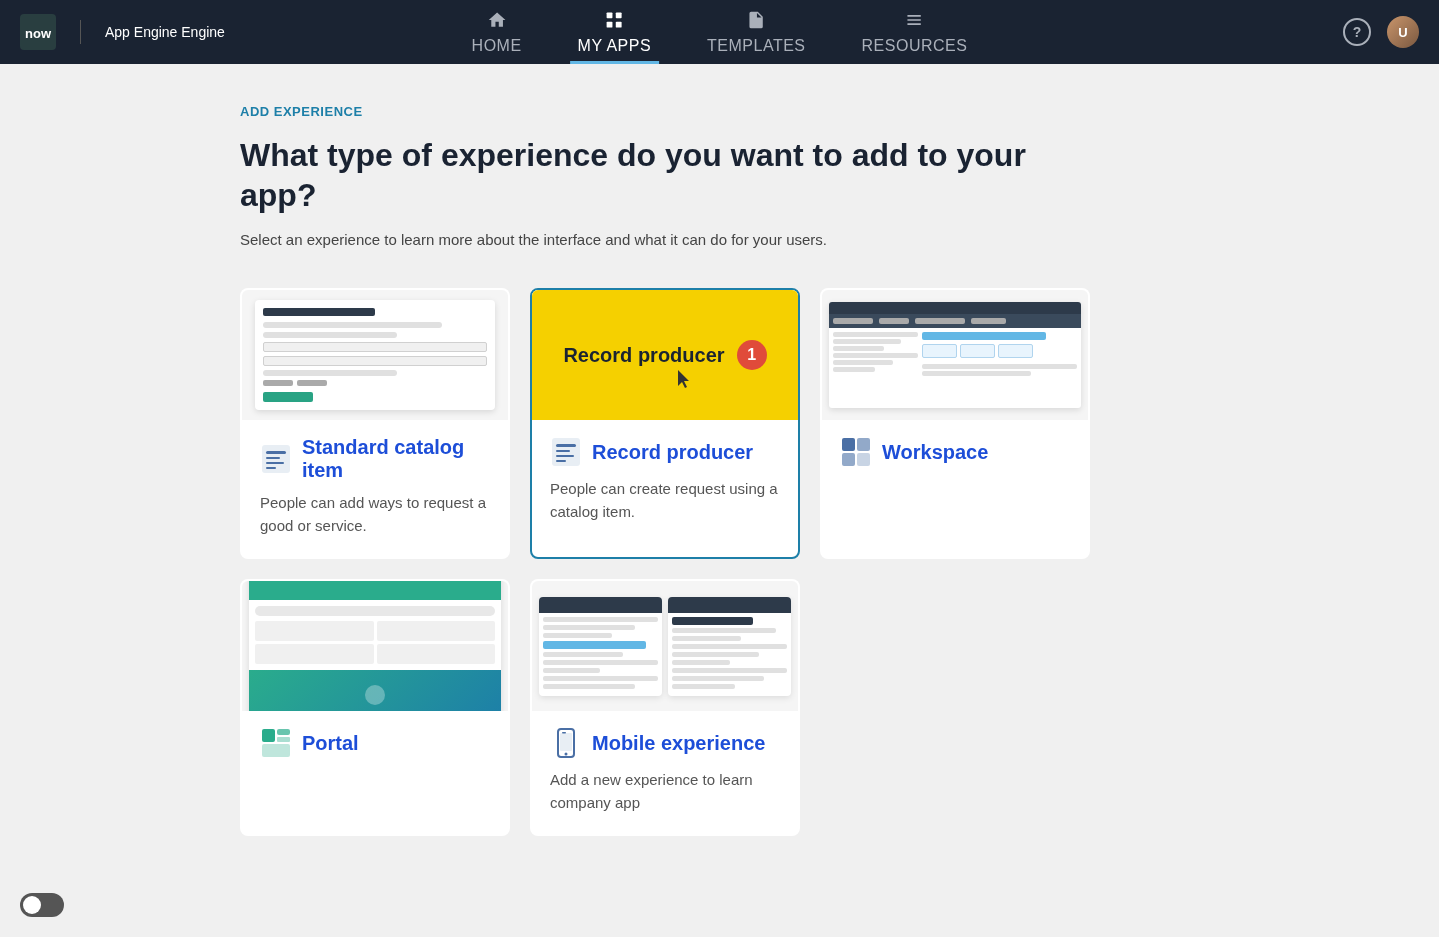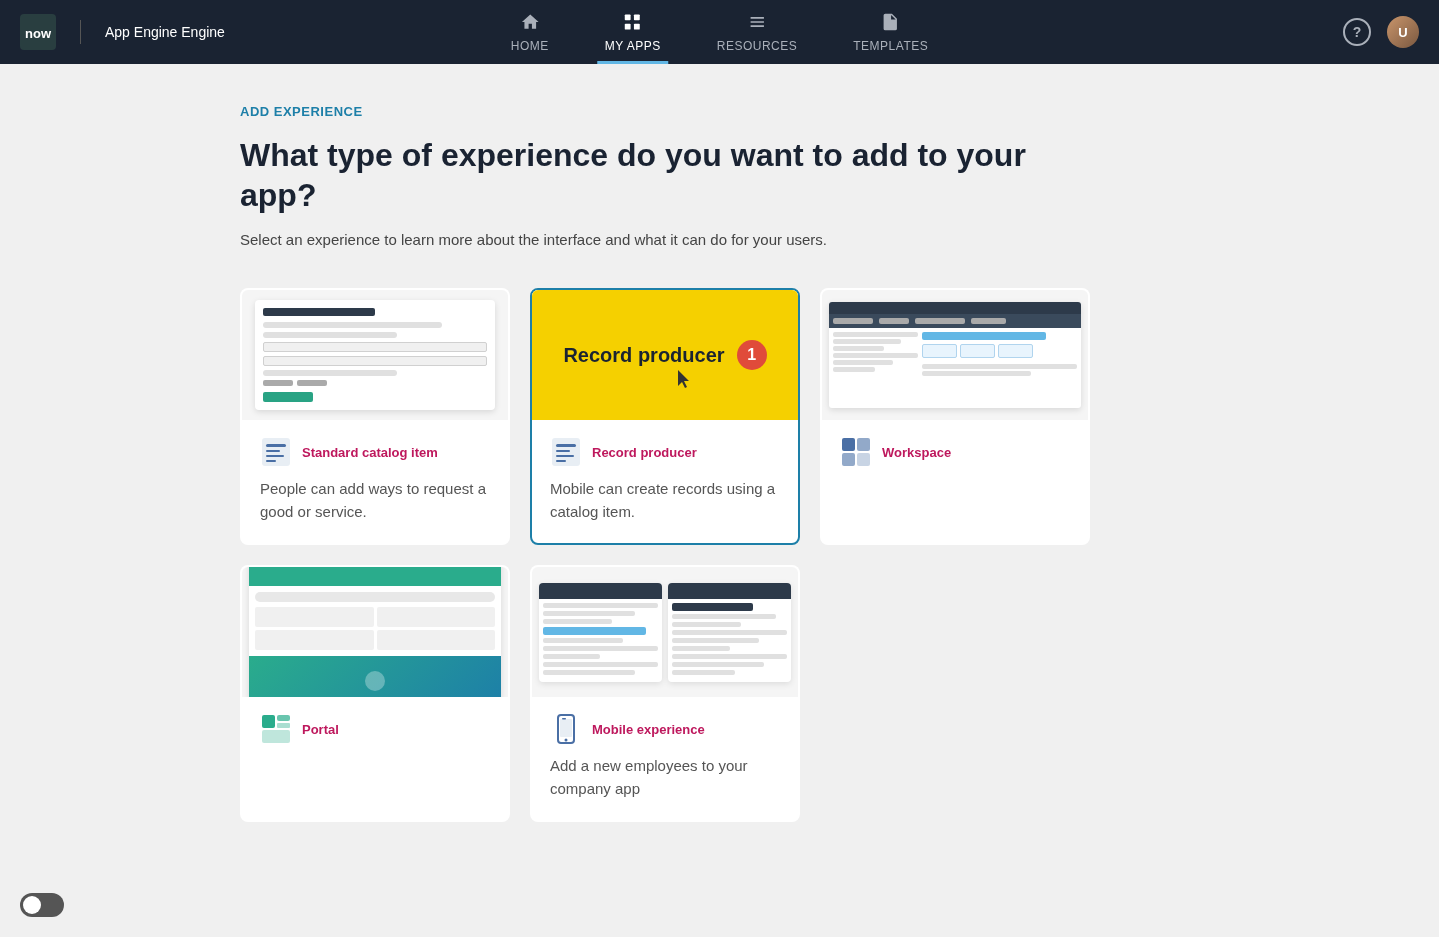--- a/index.html
+++ b/index.html
@@ -43,21 +43,21 @@
       align-items: center;
       gap: 40px;
       height: 100%;
     }
     .nav-item {
       display: flex;
       flex-direction: column;
       align-items: center;
       gap: 4px;
       color: #aab0ba;
-      font-size: 12px;
+      font-size: 16px;
       font-weight: 500;
       cursor: pointer;
       height: 100%;
       justify-content: center;
       padding: 0 8px;
       text-transform: uppercase;
       letter-spacing: 0.5px;
       position: relative;
       text-decoration: none;
     }
@@ -176,23 +176,23 @@
       align-items: center;
       gap: 10px;
       margin-bottom: 10px;
     }
     .card-icon {
       width: 32px;
       height: 32px;
       flex-shrink: 0;
     }
     .card-title {
-      font-size: 13px;
+      font-size: 20px;
       font-weight: 600;
-      color: #be185d;
+      color: #1d4ed8;
     }
     .card-desc {
       font-size: 15px;
       color: #555;
       line-height: 1.5;
     }
 
     
     .card.selected .card-preview-overlay {
       position: absolute;
@@ -412,32 +412,32 @@
             <rect x="14" y="3" width="7" height="7" rx="1"></rect>
             <rect x="3" y="14" width="7" height="7" rx="1"></rect>
             <rect x="14" y="14" width="7" height="7" rx="1"></rect>
           </svg>
       </span>
       <span>MY APPS</span>
     </a>
     <a class="nav-item">
       <span class="nav-icon">
         <svg width="20" height="20" viewBox="0 0 24 24" fill="currentColor">
-            <path d="M4 6h16v2H4zm0 5h16v2H4zm0 5h16v2H4z"></path>
+            <path d="M14 2H6a2 2 0 0 0-2 2v16a2 2 0 0 0 2 2h12a2 2 0 0 0 2-2V8l-6-6zm-1 1.5L18.5 9H13V3.5z"></path>
           </svg>
       </span>
-      <span>RESOURCES</span>
+      <span>TEMPLATES</span>
     </a>
     <a class="nav-item">
       <span class="nav-icon">
         <svg width="20" height="20" viewBox="0 0 24 24" fill="currentColor">
-            <path d="M14 2H6a2 2 0 0 0-2 2v16a2 2 0 0 0 2 2h12a2 2 0 0 0 2-2V8l-6-6zm-1 1.5L18.5 9H13V3.5z"></path>
+            <path d="M4 6h16v2H4zm0 5h16v2H4zm0 5h16v2H4z"></path>
           </svg>
       </span>
-      <span>TEMPLATES</span>
+      <span>RESOURCES</span>
     </a>
   </div>
 
   <div class="topnav-right">
     <div class="help-btn">?</div>
     <div class="avatar">
       <div class="avatar-img">U</div>
     </div>
   </div>
 </nav>
@@ -507,21 +507,21 @@
         <div class="card-title-row">
           <svg class="card-icon" viewBox="0 0 32 32" fill="none">
             <rect x="2" y="2" width="28" height="28" rx="3" fill="#e8eef4"></rect>
             <rect x="6" y="8" width="20" height="3" rx="1.5" fill="#4a6fa5"></rect>
             <rect x="6" y="14" width="14" height="2" rx="1" fill="#4a6fa5"></rect>
             <rect x="6" y="19" width="18" height="2" rx="1" fill="#4a6fa5"></rect>
             <rect x="6" y="24" width="10" height="2" rx="1" fill="#4a6fa5"></rect>
           </svg>
           <span class="card-title">Record producer</span>
         </div>
-        <p class="card-desc">Mobile can create records using a catalog item.</p>
+        <p class="card-desc">People can create request using a catalog item.</p>
       </div>
     </div>
 
     <div class="card">
       <div class="card-preview">
         <div class="mock-workspace">
           <div class="mock-ws-header"></div>
           <div style="display:flex;height:14px;background:#3a4a5c;align-items:center;padding:0 4px;gap:6px;">
             <div style="height:6px;width:40px;background:#aaa;border-radius:2px;"></div>
             <div style="height:6px;width:30px;background:#aaa;border-radius:2px;"></div>
@@ -631,21 +631,21 @@
       <div class="card-body">
         <div class="card-title-row">
           <svg class="card-icon" viewBox="0 0 32 32" fill="none">
             <rect x="8" y="2" width="16" height="28" rx="3" fill="none" stroke="#4a6fa5" stroke-width="2"></rect>
             <rect x="10" y="6" width="12" height="18" rx="1" fill="#e8eef4"></rect>
             <circle cx="16" cy="27" r="1.5" fill="#4a6fa5"></circle>
             <rect x="12" y="5" width="4" height="1.5" rx="0.75" fill="#4a6fa5"></rect>
           </svg>
           <span class="card-title">Mobile experience</span>
         </div>
-        <p class="card-desc">Add a new employees to your company app</p>
+        <p class="card-desc">Add a new experience to learn company app</p>
       </div>
     </div>
 
   </div>
 </main>
 
 <div class="toggle-container">
   <div class="toggle">
     <div class="toggle-knob"></div>
   </div>

